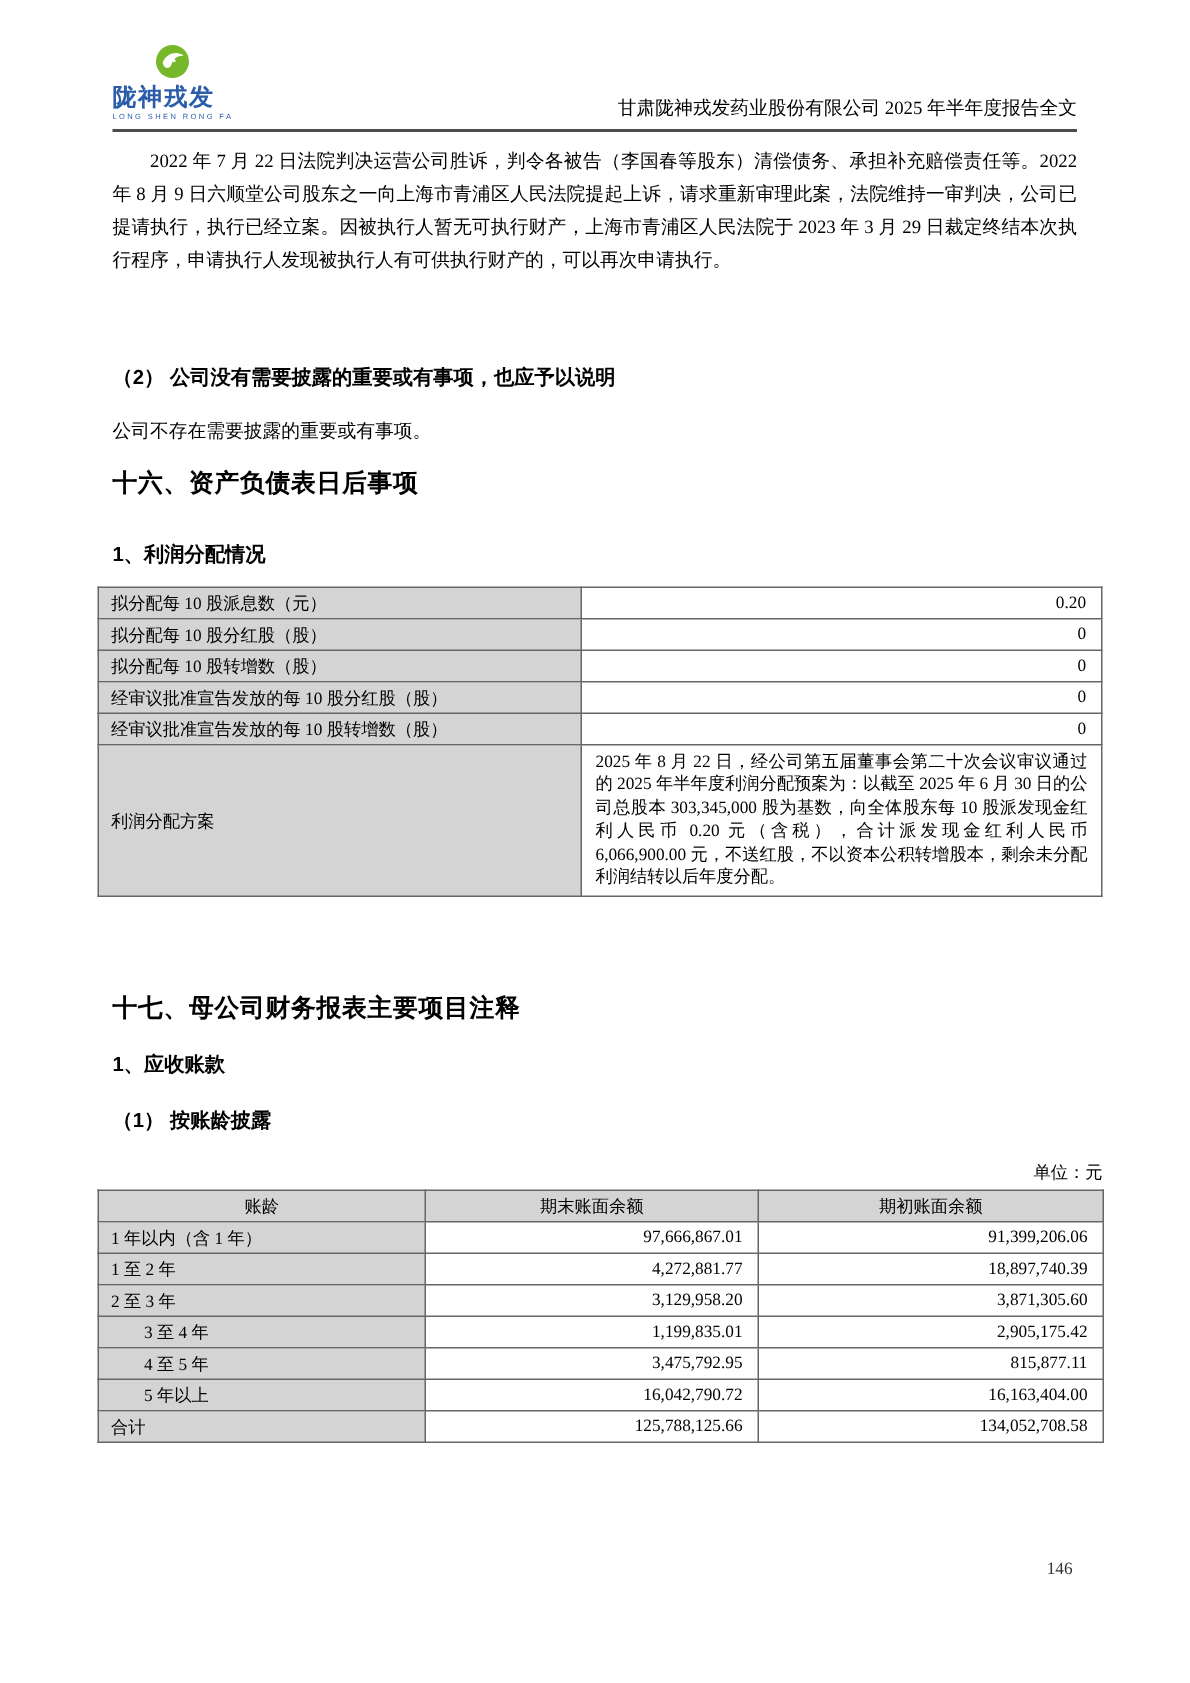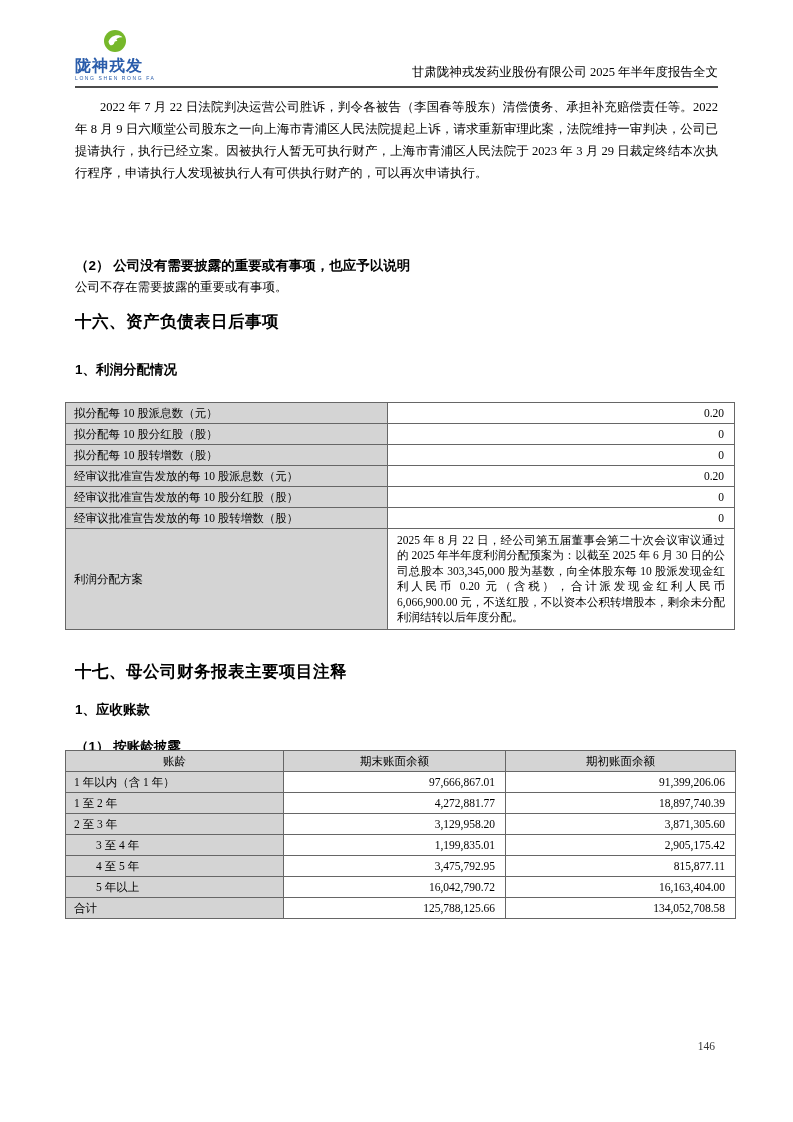--- a/index.html
+++ b/index.html
@@ -76,46 +76,42 @@
     <div class="logo-txt">
       <span class="logo-cn">陇神戎发</span>
       <span class="logo-en">LONG SHEN RONG FA</span>
     </div>
   </div>
   <div class="header-title">甘肃陇神戎发药业股份有限公司 2025 年半年度报告全文</div>
 </div>
 
 <div class="para indent2" style="top:96px;">2022 年 7 月 22 日法院判决运营公司胜诉，判令各被告（李国春等股东）清偿债务、承担补充赔偿责任等。2022 年 8 月 9 日六顺堂公司股东之一向上海市青浦区人民法院提起上诉，请求重新审理此案，法院维持一审判决，公司已提请执行，执行已经立案。因被执行人暂无可执行财产，上海市青浦区人民法院于 2023 年 3 月 29 日裁定终结本次执行程序，申请执行人发现被执行人有可供执行财产的，可以再次申请执行。</div>
 
-<div class="hd hd-sub" style="top:257px;">（2）  公司没有需要披露的重要或有事项，也应予以说明</div>
+<div class="hd hd-sub" style="top:243px;">（2）  公司没有需要披露的重要或有事项，也应予以说明</div>
 <div class="para" style="top:272px;line-height:30px;">公司不存在需要披露的重要或有事项。</div>
 <div class="hd hd-big" style="top:311px;">十六、资产负债表日后事项</div>
 <div class="hd hd-sub" style="top:361px;">1、利润分配情况</div>
 
-<table style="top:402px;">
+<table style="top:391px;">
   <colgroup>
       <col style="width:322px;">
       <col>
     </colgroup>
   <tbody>
     <tr>
       <td class="gray lab">拟分配每 10 股派息数（元）</td>
       <td class="val">0.20</td>
     </tr>
     <tr>
       <td class="gray lab">拟分配每 10 股分红股（股）</td>
       <td class="val">0</td>
     </tr>
     <tr>
       <td class="gray lab">拟分配每 10 股转增数（股）</td>
       <td class="val">0</td>
-    </tr>
-    <tr>
-      <td class="gray lab">经审议批准宣告发放的每 10 股派息数（元）</td>
-      <td class="val">0.20</td>
     </tr>
     <tr>
       <td class="gray lab">经审议批准宣告发放的每 10 股分红股（股）</td>
       <td class="val">0</td>
     </tr>
     <tr>
       <td class="gray lab">经审议批准宣告发放的每 10 股转增数（股）</td>
       <td class="val">0</td>
     </tr>
     <tr>
@@ -123,21 +119,21 @@
       <td class="big-cell">2025 年 8 月 22 日，经公司第五届董事会第二十次会议审议通过的 2025 年半年度利润分配预案为：以截至 2025 年 6 月 30 日的公司总股本 303,345,000 股为基数，向全体股东每 10 股派发现金红利人民币 0.20 元（含税），合计派发现金红利人民币 6,066,900.00 元，不送红股，不以资本公积转增股本，剩余未分配利润结转以后年度分配。</td>
     </tr>
   </tbody>
 </table>
 
 <div class="hd hd-big" style="top:661px;">十七、母公司财务报表主要项目注释</div>
 <div class="hd hd-sub" style="top:701px;">1、应收账款</div>
 <div class="hd hd-sub" style="top:738px;">（1）  按账龄披露</div>
 <div class="unit-note" style="top:774px;">单位：元</div>
 
-<table class="t2" style="top:750px;">
+<table class="t2" style="top:793px;">
   <colgroup>
       <col style="width:218px;">
       <col style="width:222px;">
       <col style="width:230px;">
     </colgroup>
   <thead>
     <tr>
       <th>账龄</th>
       <th>期末账面余额</th>
       <th>期初账面余额</th>

